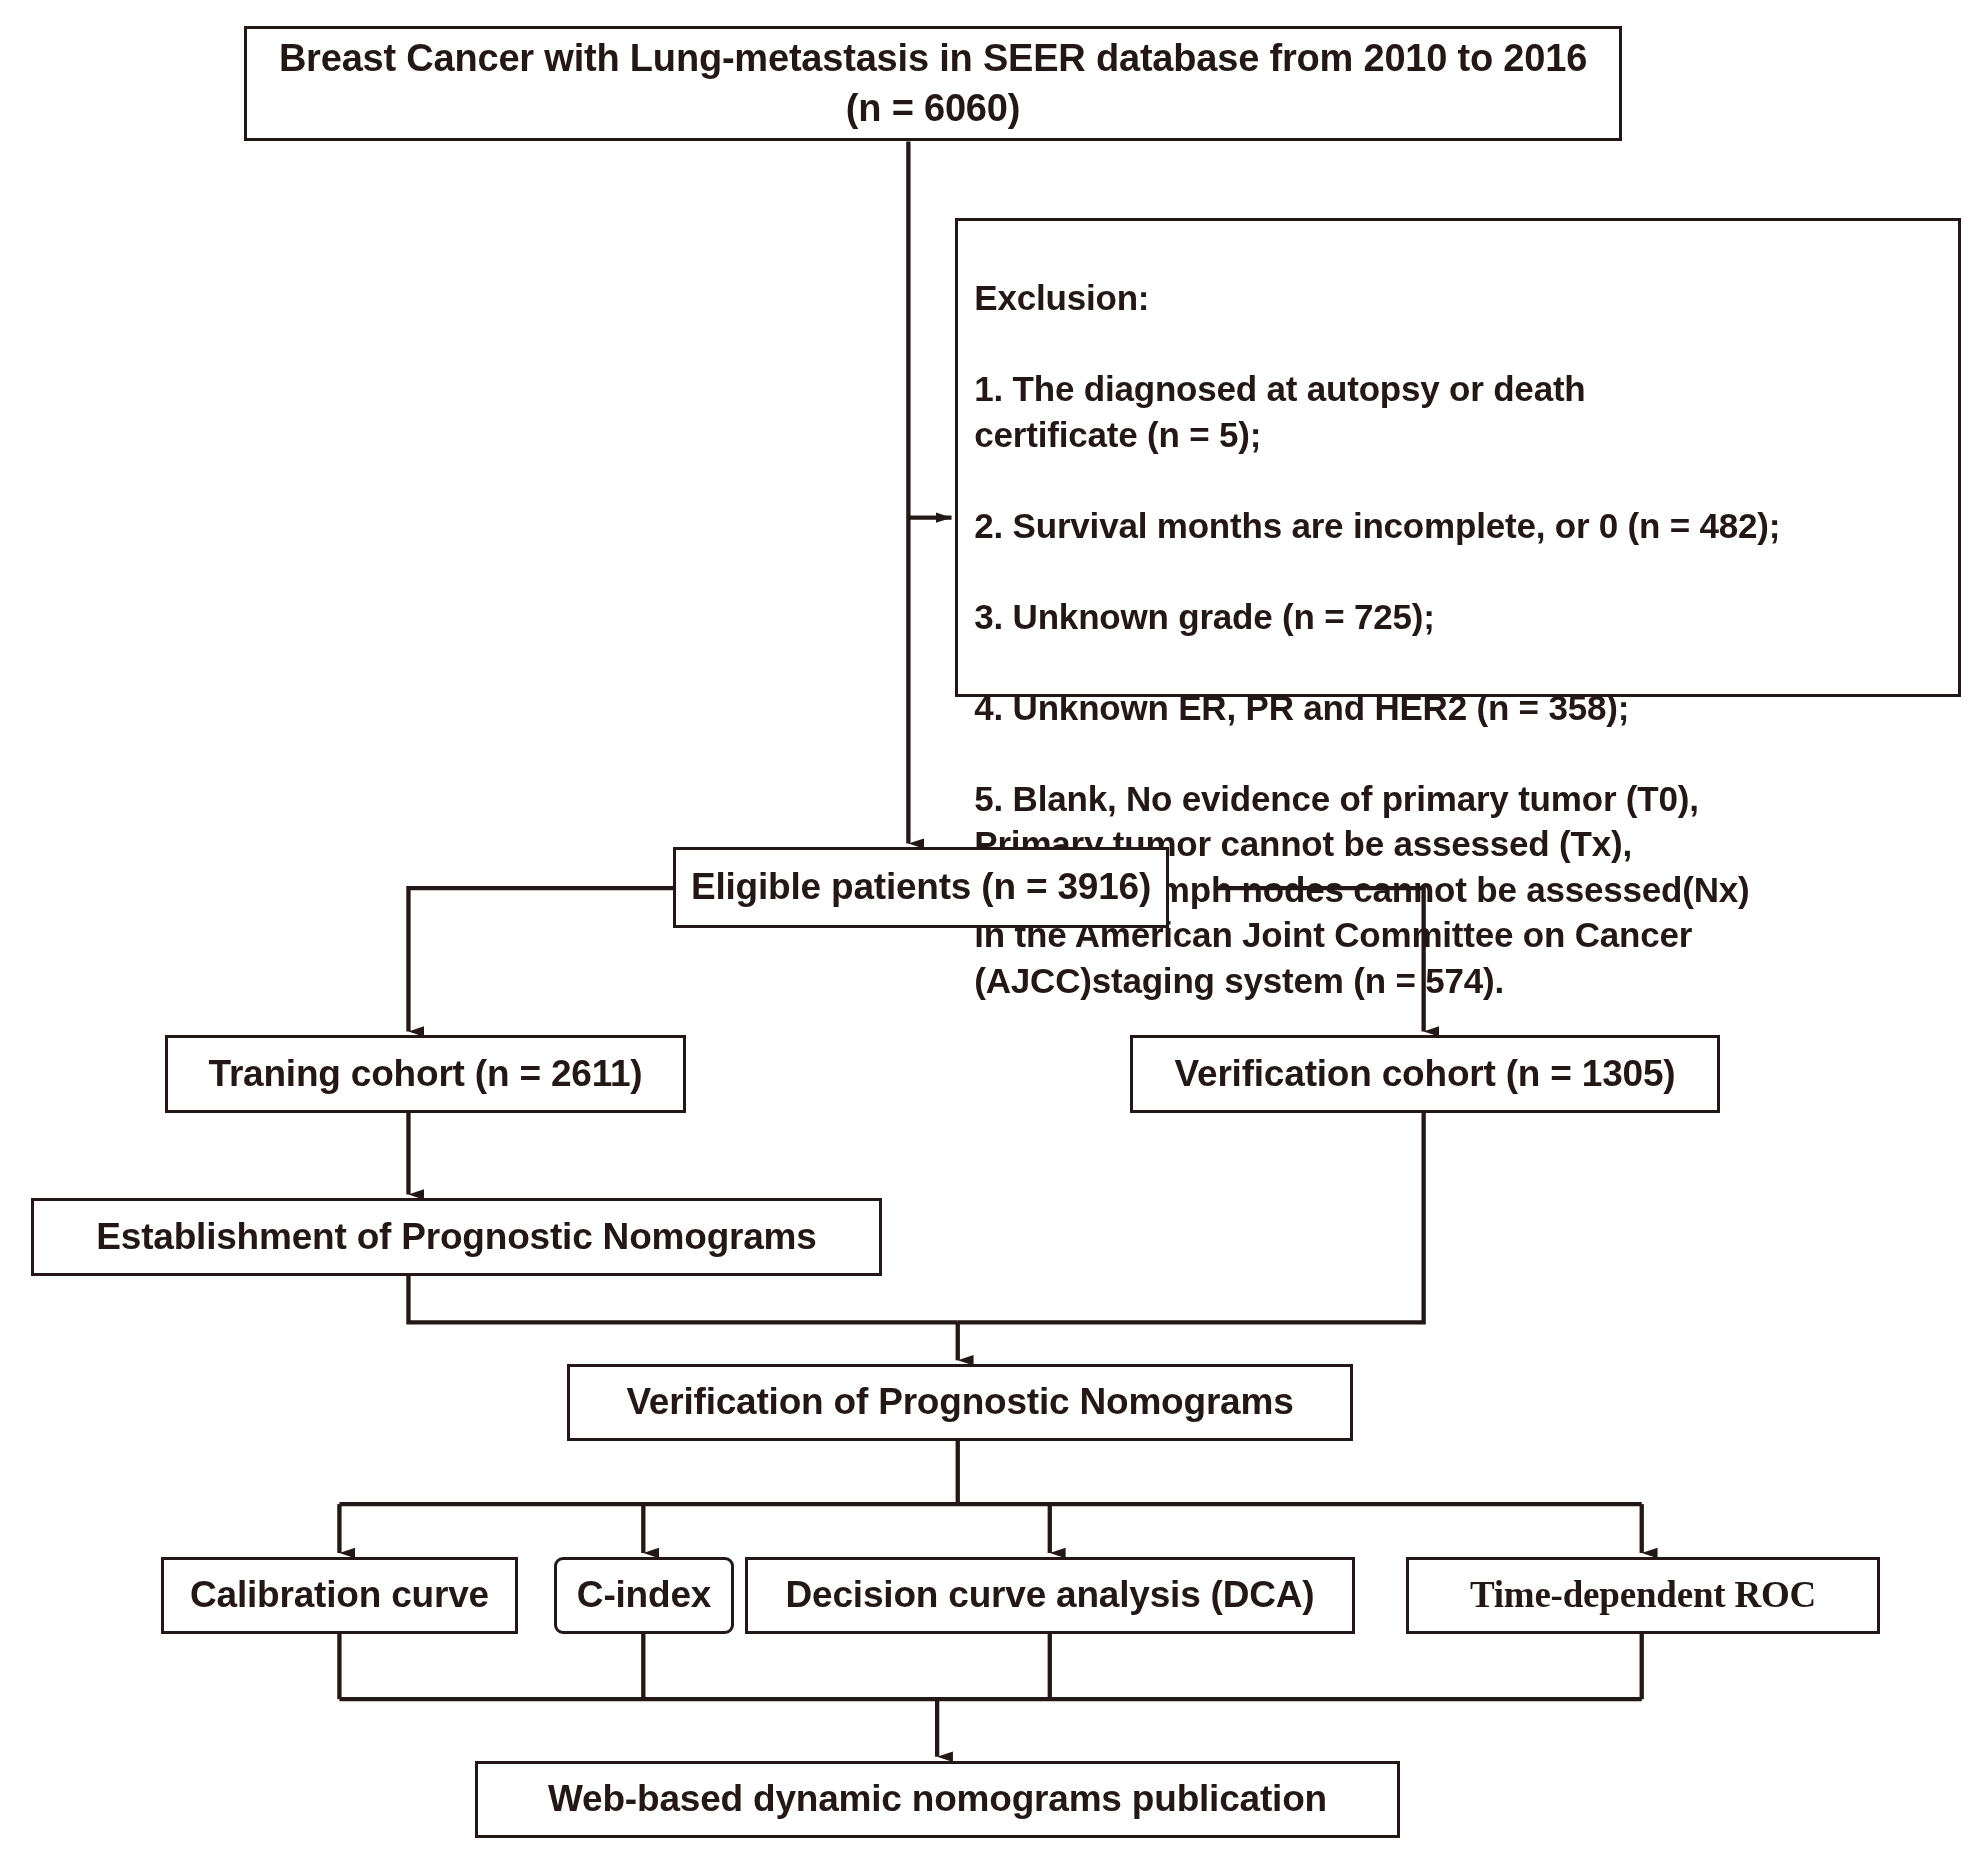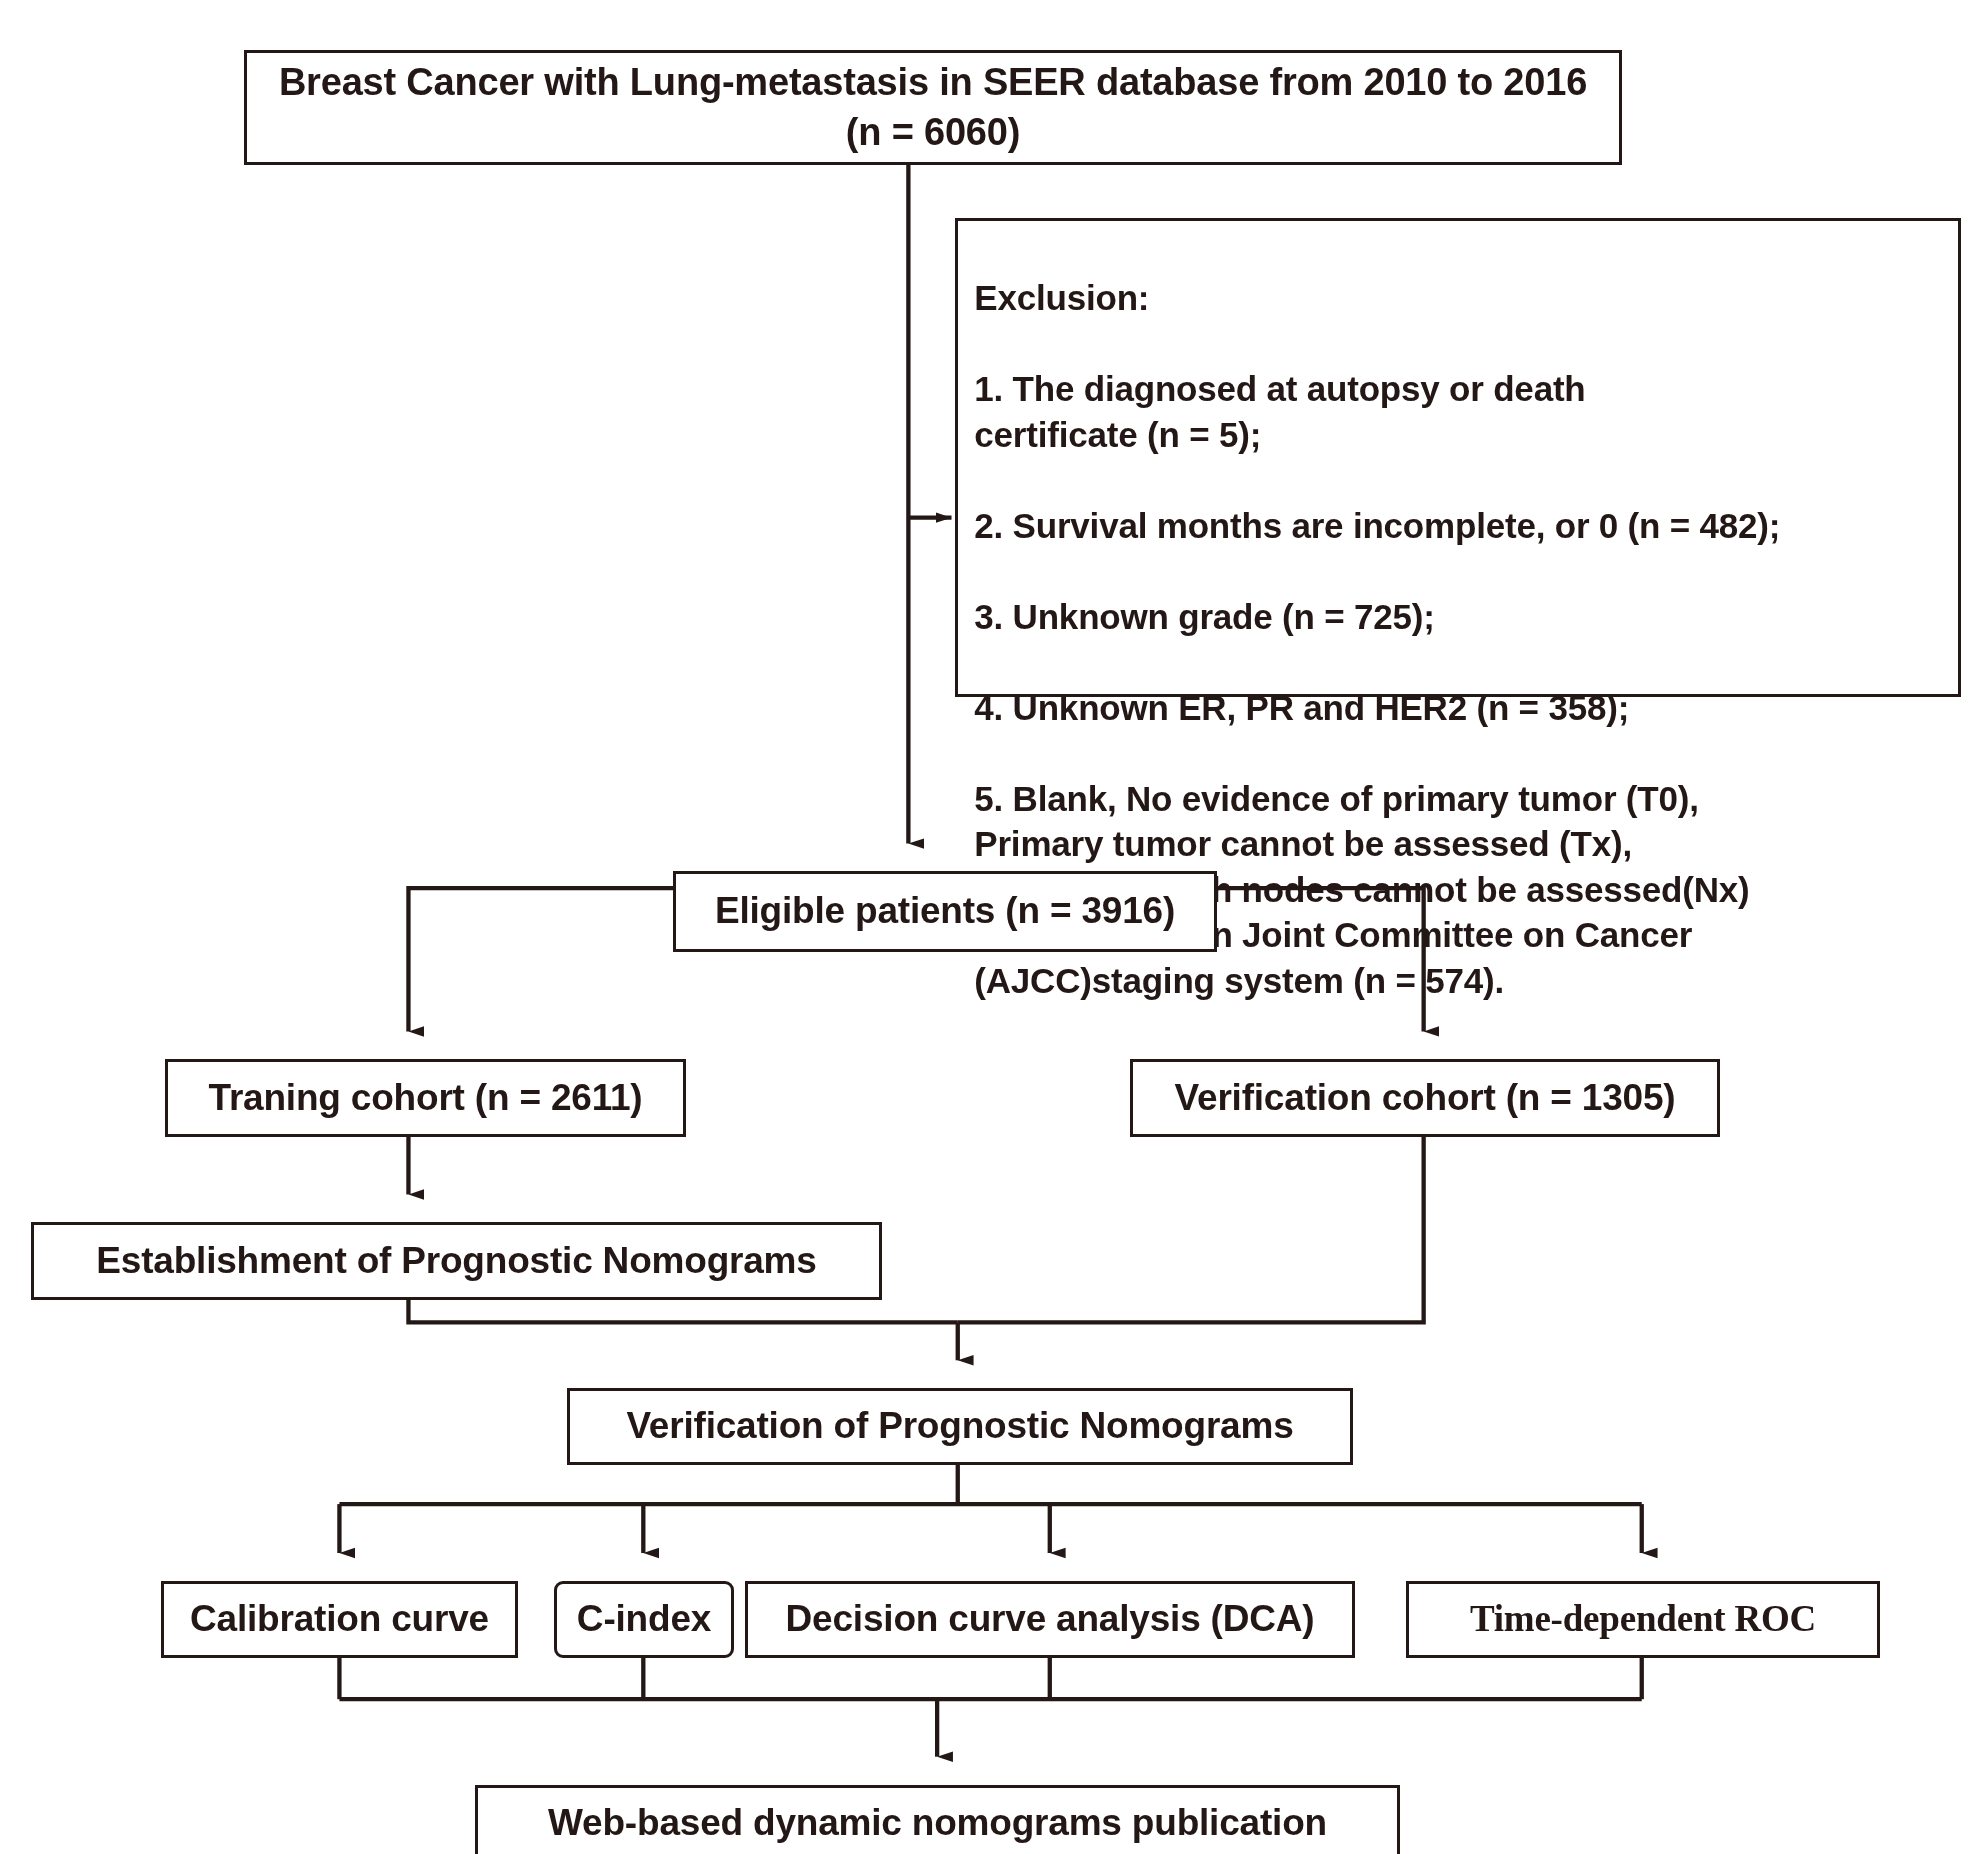--- a/index.html
+++ b/index.html
@@ -33,36 +33,35 @@
     color: #231815;
     font-weight: bold;
     display: flex;
     align-items: center;
     line-height: 1.30;
     letter-spacing: -0.2px;
   }
   .node.center {
     justify-content: flex-end;
     text-align: center;
-    margin-top: 24px;
   }
   .node.leftal {
     justify-content: flex-start;
     text-align: left;
   }
   .node-text {
     display: block;
     width: 100%;
     white-space: pre-line;
   }
 
   
   #node-source      { left: 244px;  top: 26px;   width: 1378px; height: 115px;  font-size: 38px; padding: 0 12.5px; }
   #node-exclusion   { left: 955px; top: 218px;  width: 1006px; height: 479px; font-size: 35px; padding: 8.6px 11.5px 8.6px 16.3px; align-items: flex-start; }
-  #node-eligible    { left: 673px; top: 847px; width: 544px; height: 81px;  font-size: 37px; padding: 0 6.7px; }
+  #node-eligible    { left: 673px; top: 847px; width: 496px; height: 81px;  font-size: 37px; padding: 0 6.7px; }
   #node-training    { left: 165px;  top: 1035px; width: 521px; height: 78px;  font-size: 37px; padding: 0 3px; }
   #node-verifcohort { left: 1130px; top: 1035px; width: 590px; height: 78px;  font-size: 37px; padding: 0 8.6px; }
   #node-establish   { left: 31px;   top: 1198px; width: 851px; height: 78px;  font-size: 37px; padding: 0 16px; }
   #node-verifynomo  { left: 567px; top: 1364px; width: 786px; height: 77px;  font-size: 37px; padding: 0 8.6px; }
   #node-calibration { left: 161px;  top: 1557px; width: 357px;  height: 77px;  font-size: 37px; padding: 0 6.7px; }
   #node-cindex      { left: 554px; top: 1557px; width: 180px;  height: 77px;  font-size: 37px; padding: 0 6.7px; border-radius: 9px; }
   #node-dca         { left: 745px; top: 1557px; width: 610px; height: 77px;  font-size: 37px; padding: 0 6.7px; }
   #node-roc         { left: 1406px; top: 1557px; width: 474px;  height: 77px;  font-size: 37px; padding: 0 6.7px; font-family: Liberation Serif, serif; }
   #node-webpub      { left: 475px;  top: 1761px; width: 925px; height: 77px;  font-size: 37px; padding: 0 8.6px; }
 

